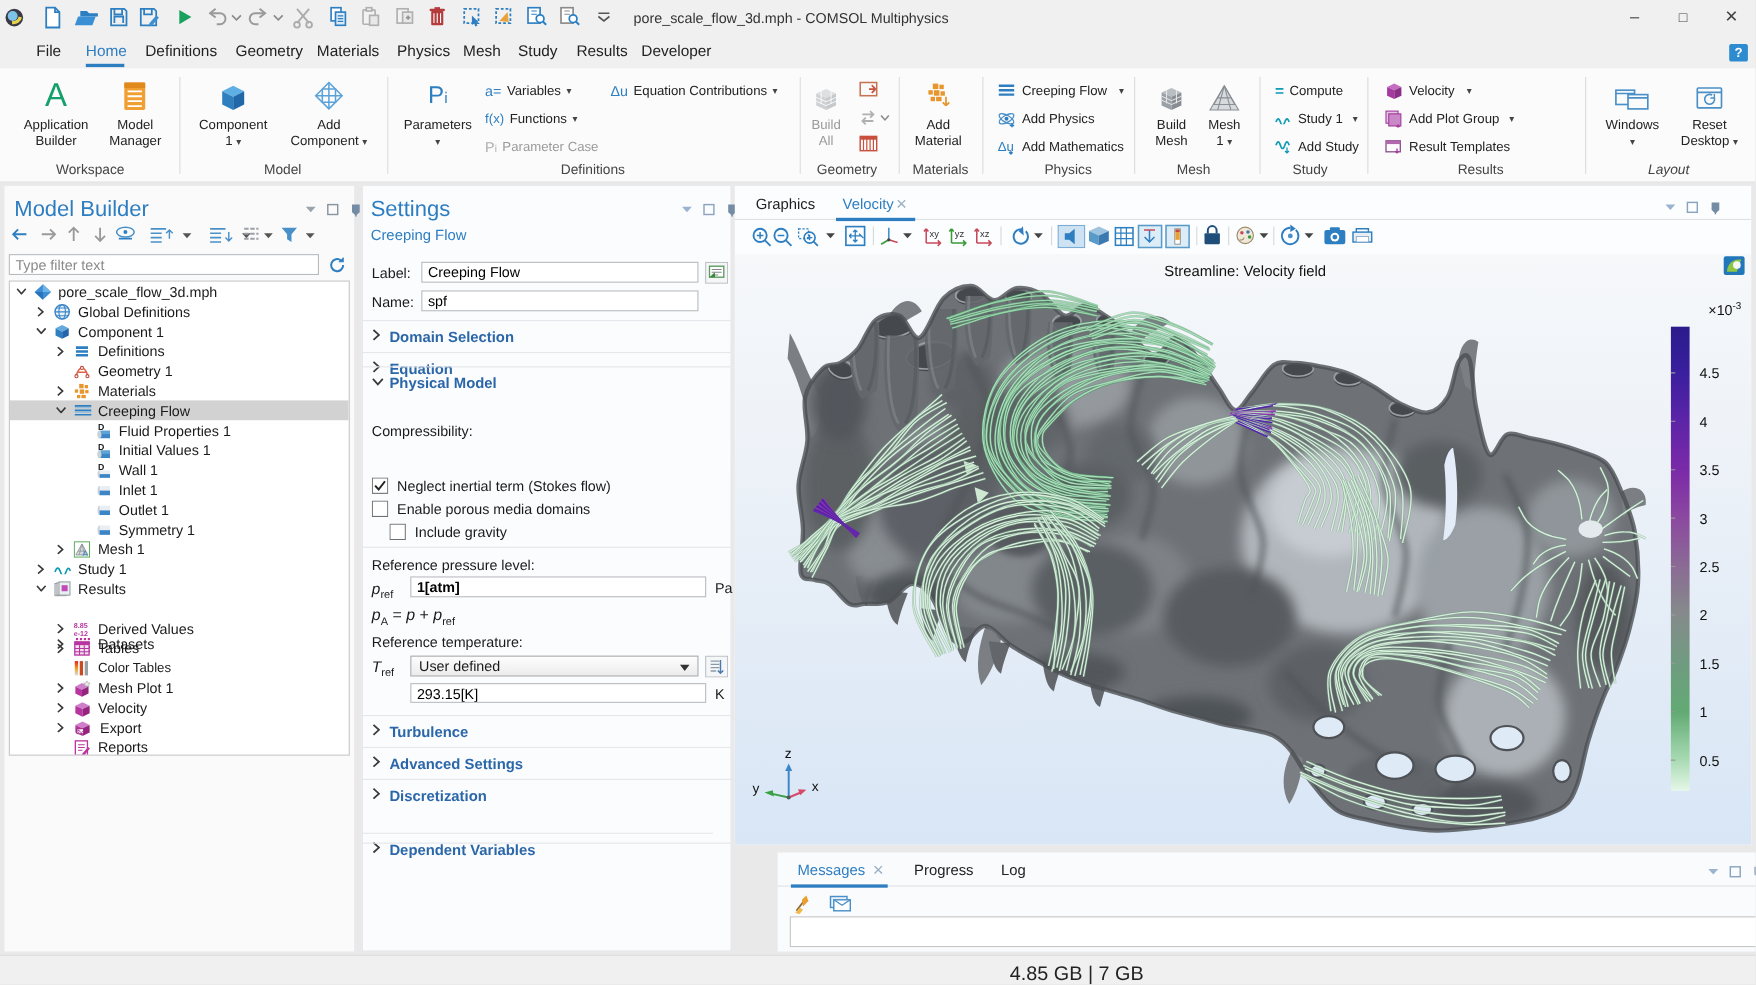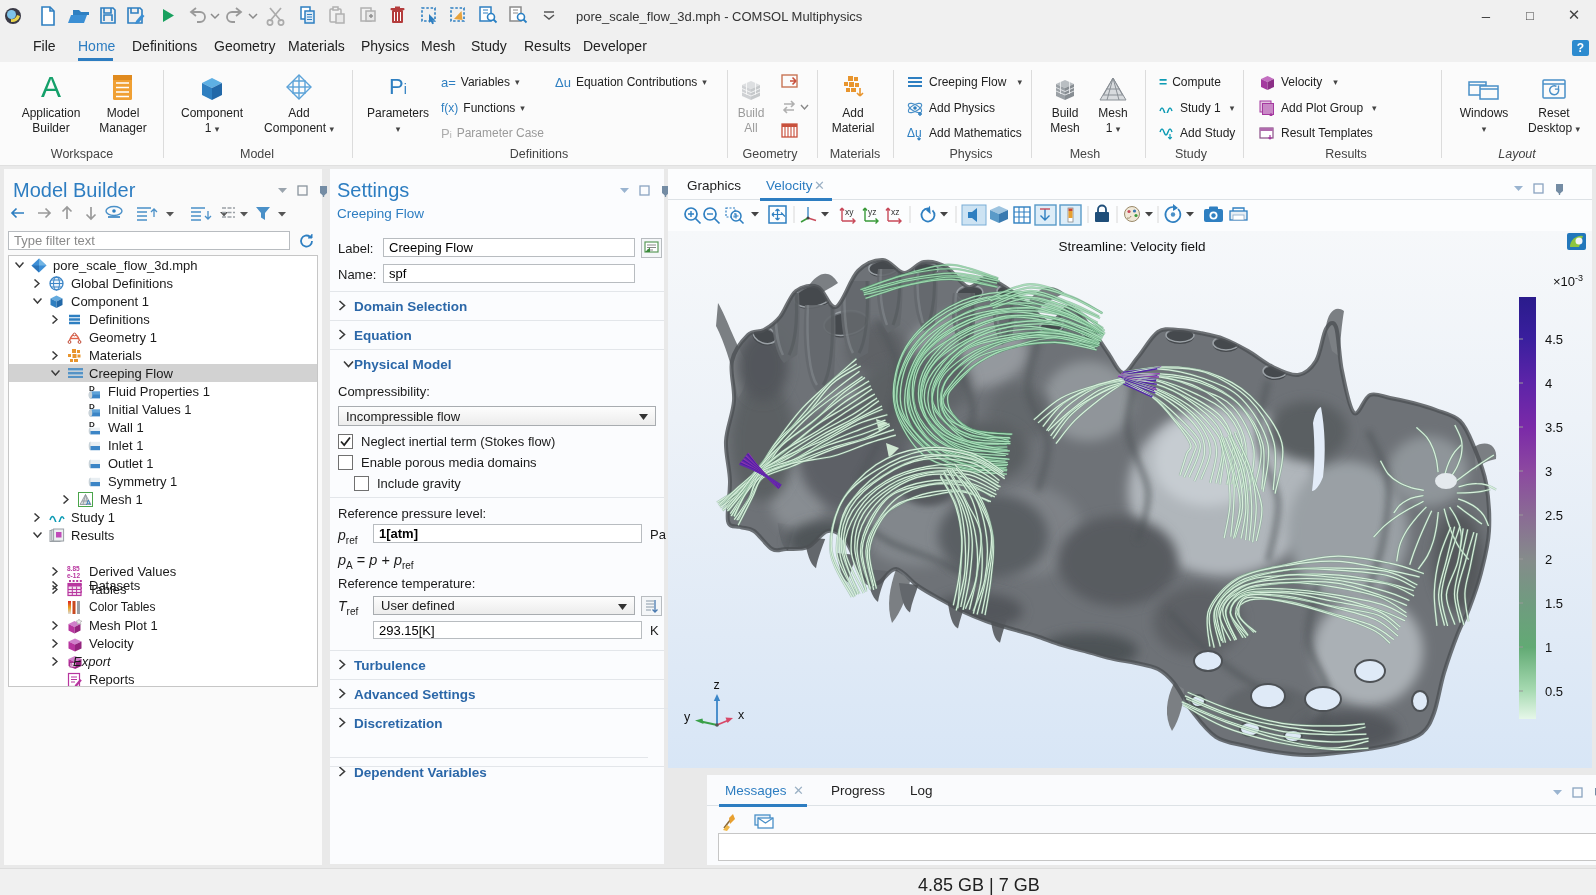--- a/index.html
+++ b/index.html
@@ -544,21 +544,21 @@
   <div style="position:absolute;left:0;top:216px;width:308px;height:18px;">
   <span style="position:absolute;left:77px;top:1.5px;"><svg width="16" height="16">
             <g>
               <ellipse cx="4.5" cy="8" rx="1.8" ry="4.2" fill="#c8d2d8"></ellipse>
               <rect x="4.5" y="3.8" width="9.5" height="8.4" fill="#e8eef2"></rect>
               <rect x="4.5" y="8" width="9.5" height="4.2" fill="#3c85c6"></rect>
             </g>
           </svg></span>
   <span style="position:absolute;left:99px;top:2px;font-size:13px;white-space:nowrap;">Symmetry 1</span>
   </div>
-  <div style="position:absolute;left:11px;top:234px;width:308px;height:18px;text-align:center;">
+  <div style="position:absolute;left:0;top:234px;width:308px;height:18px;text-align:center;">
   <span style="position:absolute;left:43px;top:4.5px;">
           <svg width="6" height="9" style="display:block;">
             <path d="M0.5 0.5 L5 4.5 L0.5 8.5" fill="none" stroke="#3a3a3a" stroke-width="1.5"></path>
           </svg>
         </span>
   <span style="position:absolute;left:58px;top:1.5px;"><svg width="15" height="15">
             <rect x="0.5" y="0.5" width="14" height="14" fill="#fff" stroke="#4aa44a" stroke-width="1"></rect>
             <polygon points="7.5,2.5 13,12.5 2,12.5" fill="#d8dbde" stroke="#8a9096" stroke-width="0.8"></polygon>
             <path d="M7.5 2.5 L5 12.5 M7.5 2.5 L10 12.5 M4 9 h7" stroke="#8a9096" stroke-width="0.7" fill="none"></path>
             <text x="8" y="13" font-size="7" fill="#2e7fc1" font-family="Liberation Sans">A</text>
@@ -694,21 +694,21 @@
           </svg>
         </span>
   <span style="position:absolute;left:58px;top:1.5px;"><svg width="16" height="16">
             <polygon points="1.5,5 8,2 14.5,5 8,8" fill="#cf7fca"></polygon>
             <polygon points="1.5,5 8,8 8,15 1.5,12" fill="#b8359f"></polygon>
             <polygon points="8,8 14.5,5 14.5,12 8,15" fill="#94247e"></polygon>
             <rect x="3" y="8.5" width="6" height="4.5" fill="#f8f4f8" stroke="#94247e" stroke-width="0.8"></rect>
             <circle cx="4.5" cy="10" r="0.8" fill="#b8359f"></circle>
             <path d="M3.5 12.5 l2 -1.5 1.5 1 1.5 -1.5" stroke="#b8359f" stroke-width="0.7" fill="none"></path>
           </svg></span>
-  <span style="position:absolute;left:64px;top:2px;font-size:13px;white-space:nowrap;font-style:italic;">Export</span>
+  <span style="position:absolute;left:82px;top:2px;font-size:13px;white-space:nowrap;">Export</span>
   </div>
   <div style="position:absolute;left:0;top:414px;width:308px;height:18px;">
   <span style="position:absolute;left:58px;top:1.5px;"><svg width="15" height="16">
             <rect x="1.5" y="1.5" width="11" height="13" fill="#fff" stroke="#b8359f" stroke-width="1.2"></rect>
             <path d="M4 5 h6 M4 7.5 h6 M4 10 h4" stroke="#b8359f" stroke-width="1"></path>
             <path d="M8 13 l5 -6 1.8 1.4 -5 6 -2.4 .6z" fill="#b8359f"></path>
           </svg></span>
   <span style="position:absolute;left:80px;top:2px;font-size:13px;white-space:nowrap;">Reports</span>
   </div>
   </div>
@@ -738,30 +738,27 @@
           <path d="M1.5 1 L6.5 5.5 L1.5 10" fill="none" stroke="#3a3a3a" stroke-width="1.6"></path>
         </svg></span>
       <span class="stxt">Domain Selection</span>
     </div>
   <div class="sechead" style="position:absolute;left:0;top:151px;width:334px;">
       <span class="chev"><svg width="8" height="11">
           <path d="M1.5 1 L6.5 5.5 L1.5 10" fill="none" stroke="#3a3a3a" stroke-width="1.6"></path>
         </svg></span>
       <span class="stxt">Equation</span>
     </div>
-  <div class="sechead" style="position:absolute;left:0;top:180px;width:334px;text-align:right;">
+  <div class="sechead" style="position:absolute;left:0;top:164px;width:334px;">
       <span class="chev"><svg width="11" height="8">
           <path d="M1 1.5 L5.5 6.5 L10 1.5" fill="none" stroke="#3a3a3a" stroke-width="1.6"></path>
         </svg></span>
       <span class="stxt">Physical Model</span>
     </div>
   <div style="position:absolute;left:8px;top:215px;">Compressibility:</div>
-  <div style="position:absolute;left:8px;top:237px;width:318px;height:20px;background:linear-gradient(#fdfdfd,#ececec);border:1px solid #a8acb0;font-size:13px;line-height:19px;padding-left:7px;">Incompressible flow<svg width="9" height="6" style="position:absolute;right:7px;top:7px;">
-        <polygon points="0,0 9,0 4.5,6" fill="#333"></polygon>
-      </svg></div>
   <div style="position:absolute;left:8px;top:265px;display:flex;align-items:center;gap:8px;"><svg width="15" height="15">
         <rect x="0.5" y="0.5" width="14" height="14" fill="#fff" stroke="#707070"></rect>
         <path d="M3 7.5 L6.2 11 L12 3.5" fill="none" stroke="#222" stroke-width="1.8"></path>
       </svg>Neglect inertial term (Stokes flow)</div>
   <div style="position:absolute;left:8px;top:286px;display:flex;align-items:center;gap:8px;"><svg width="15" height="15">
         <rect x="0.5" y="0.5" width="14" height="14" fill="#fff" stroke="#707070"></rect>
       </svg>Enable porous media domains</div>
   <div style="position:absolute;left:8px;top:307px;display:flex;align-items:center;gap:8px;padding-left:16px;"><svg width="15" height="15">
         <rect x="0.5" y="0.5" width="14" height="14" fill="#fff" stroke="#707070"></rect>
       </svg>Include gravity</div>

